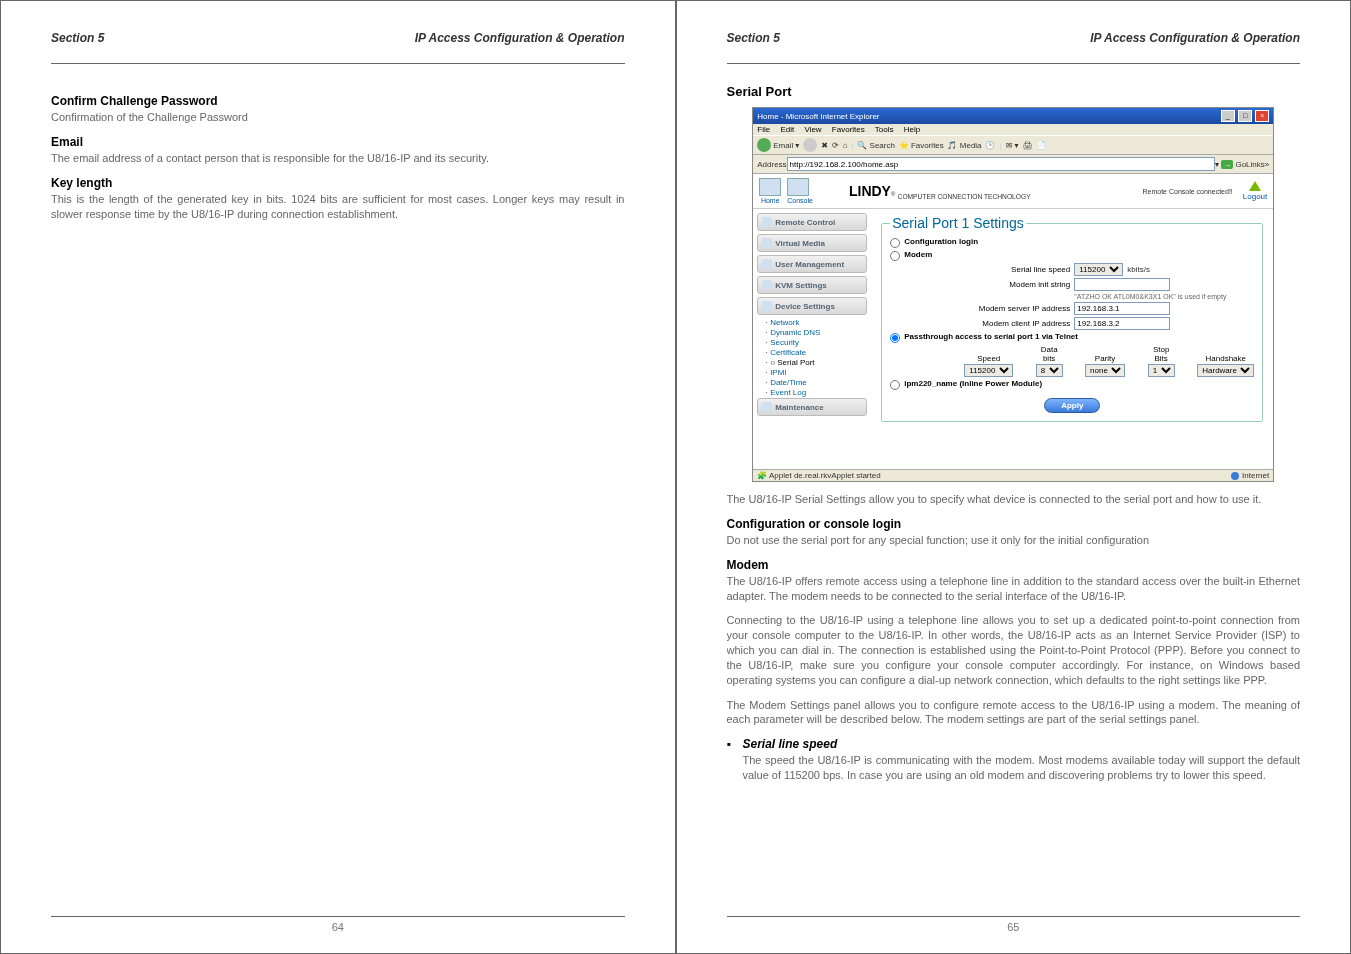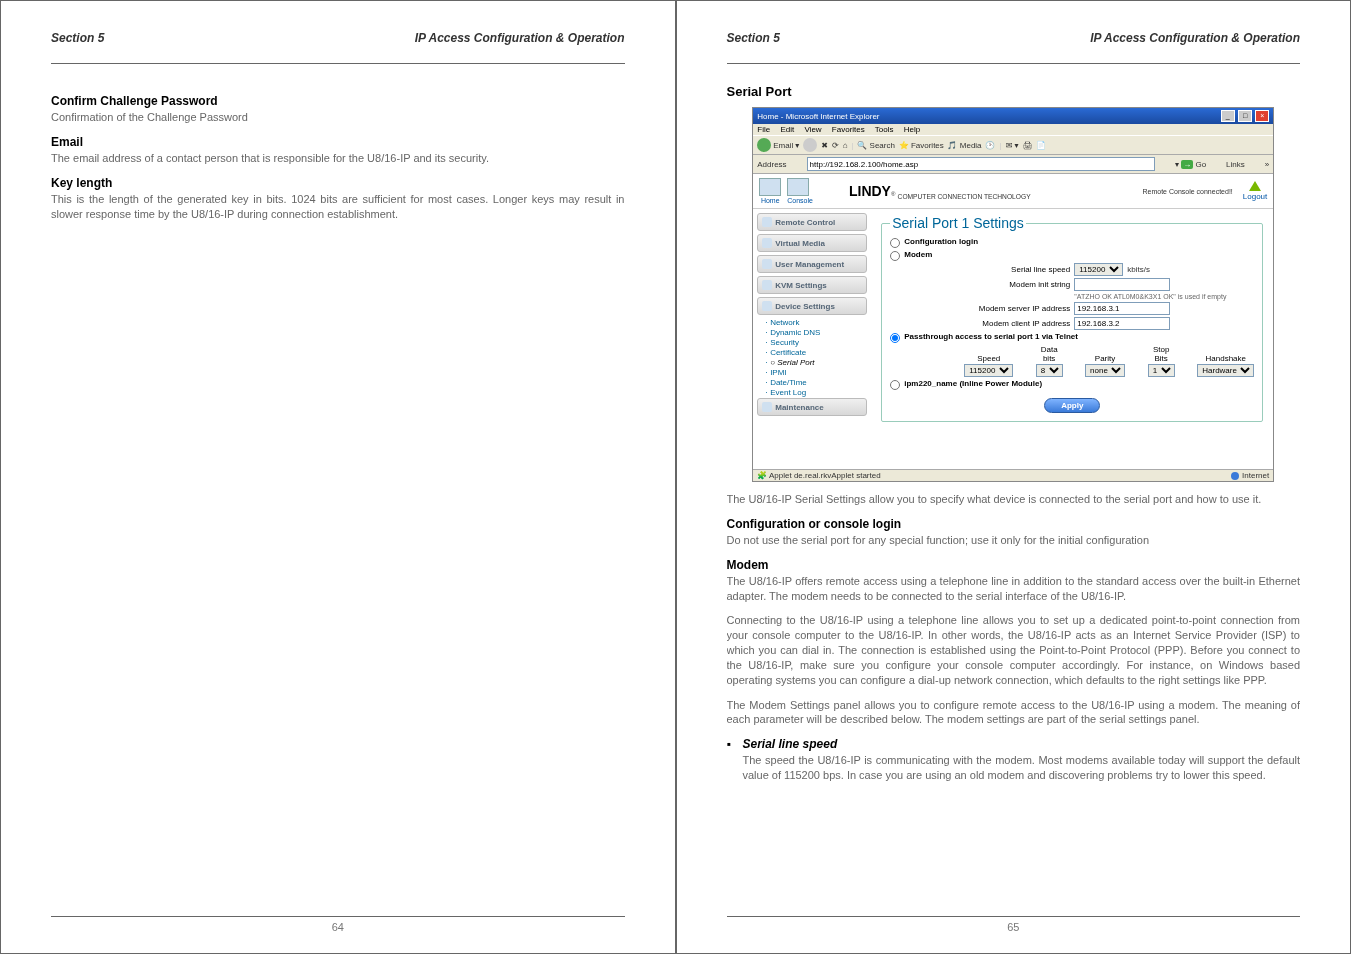--- a/index.html
+++ b/index.html
@@ -97,21 +97,21 @@
   .ie-menubar {
     background: #ece9d8; padding: 1px 4px; color:#000;
   }
   .ie-menubar span { margin-right: 8px; font-size:8px;}
   .ie-toolbar {
     background: #ece9d8; padding: 2px 4px; display:flex; align-items:center; gap:4px;
     border-top:1px solid #fff; border-bottom:1px solid #aaa;
   }
   .ie-toolbar .tb-btn { display:inline-flex; align-items:center; gap:2px; font-size:8px;}
   .ie-toolbar .circ { width:14px; height:14px; border-radius:50%; display:inline-block; }
-  .ie-addrbar { background:#ece9d8; padding:2px 4px; display:flex; align-items:center; gap:20px; border-bottom:1px solid #aaa;}
+  .ie-addrbar { background:#ece9d8; padding:2px 4px; display:flex; align-items:center; gap:0; border-bottom:1px solid #aaa;}
   .ie-addrbar input { flex:1; font-size:8px; height:12px; border:1px solid #7f9db9; padding:0 2px;}
   .ie-addrbar .go { background:#4a4; color:#fff; border-radius:2px; padding:0 2px; font-size:8px;}
   .lindy-header {
     background:#fff; display:flex; align-items:center; padding:4px 6px; border-bottom:1px solid #ccc;
   }
   .lindy-header .icons { display:flex; gap:6px; margin-right:20px;}
   .lindy-header .ic { text-align:center; font-size:7px; color:#0055a5;}
   .lindy-header .ic .box { width:20px; height:16px; background:#cfe0f0; border:1px solid #8aa; margin-bottom:1px;}
   .lindy-header .logo { font-weight:bold; font-size:14px; letter-spacing:0px; color:#000;padding-left:16px;}
   .lindy-header .status { margin-left:auto; font-size:7px; color:#333; display:flex; align-items:center; gap:10px;}
@@ -120,21 +120,21 @@
   .lindy-body { display:flex; min-height:260px; background:#fff;}
   .lindy-nav { width:110px; background:#fff; padding:4px; }
   .nav-item {
     background: linear-gradient(to bottom,#f0f0f0,#d8d8d8);
     border:1px solid #bbb; border-radius:3px;
     padding:3px 4px; margin-bottom:3px; font-size:8px; font-weight:bold; color:#567;
     display:flex; align-items:center; gap:3px;
   }
   .nav-item .navic{ width:10px; height:10px; background:#cfe0f0; border-radius:2px; flex:0 0 10px;}
   .nav-sub { padding-left:8px; font-size:8px; color:#069; margin:1px 0;}
-  .nav-sub.active { color:#000;font-style:italic;}
+  .nav-sub.active { color:#000;}
   .nav-sub::before{ content:"· "; color:#069;}
   .lindy-main { flex:1; padding:6px 8px; }
   fieldset.serial {
     border:1px solid #9cb; border-radius:2px; padding:4px 8px 8px 8px;
   }
   fieldset.serial legend { color:#069; font-size:14px; padding:0 2px;}
   .radio-row { display:flex; align-items:flex-start; gap:4px; margin:2px 0; font-size:8px;}
   .radio-row input[type=radio]{ margin:1px 0 0 0; width:10px; height:10px;}
   .radio-row .lbl{ font-weight:bold; color:#000;}
   .form-line { display:flex; align-items:center; gap:4px; margin:2px 0 2px 70px; font-size:8px;}

